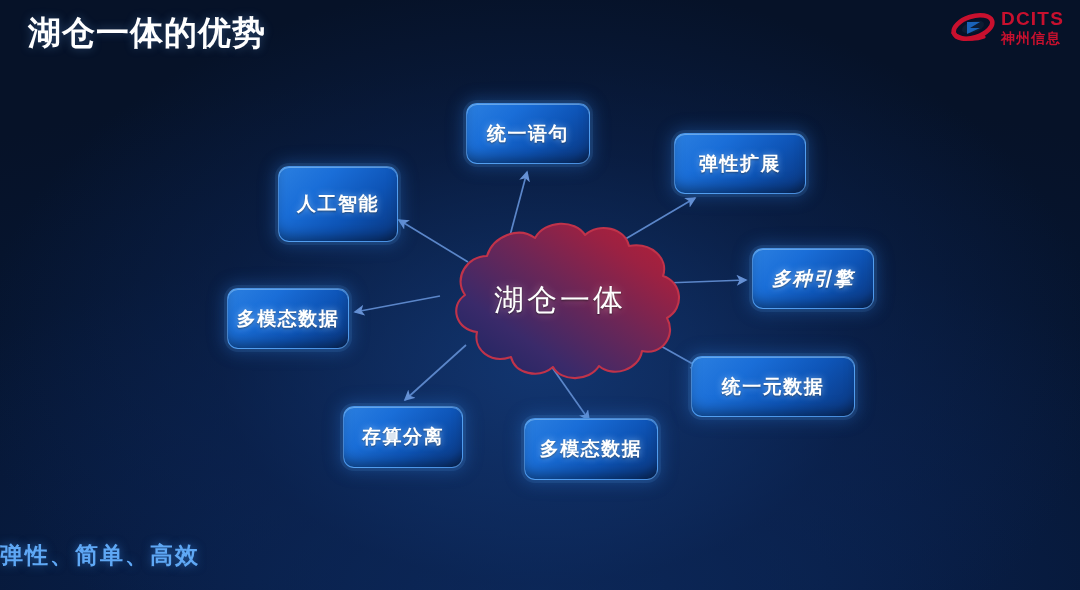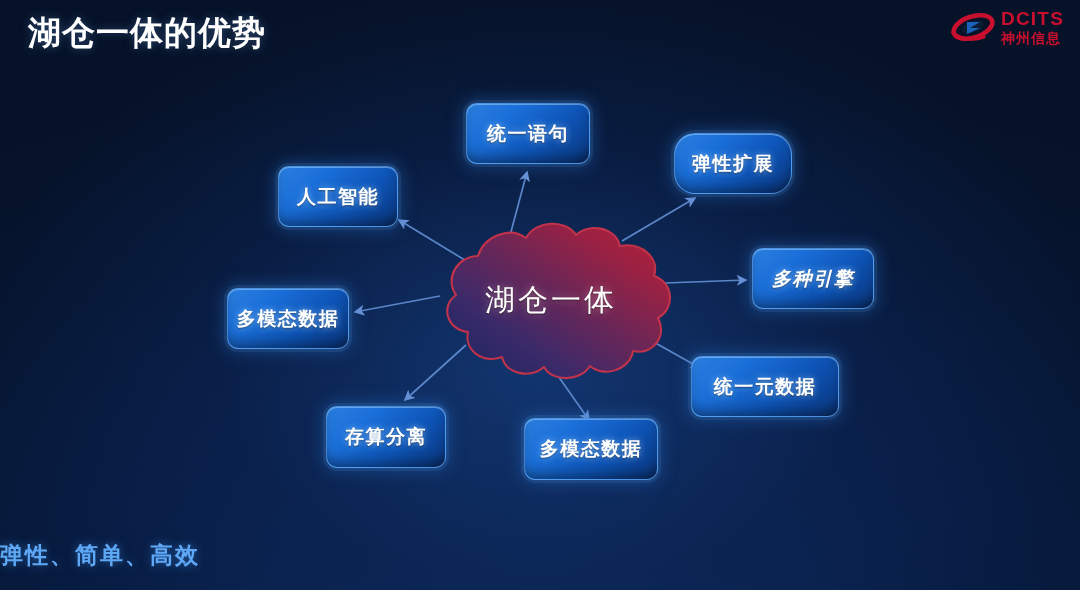--- a/index.html
+++ b/index.html
@@ -70,21 +70,21 @@
     position: absolute;
     left: 0; top: 0;
     width: 1080px;
     height: 590px;
     pointer-events: none;
   }
 
   
   #cloud-node {
     position: absolute;
-    left: 414px;
+    left: 423px;
     top: 218px;
     width: 268px;
     height: 165px;
     text-align: center;
   }
   #cloud-node svg { display: block; width: 268px; height: 165px; }
   #cloud-label {
     position: absolute;
     left: 0; top: 0;
     width: 268px; height: 165px;
@@ -203,36 +203,36 @@
         C 30 60, 44 38, 64 38
         Z" fill="url(#cloudGrad)" stroke="#c0334a" stroke-width="2.1" stroke-linejoin="round"></path>
     </svg>
     <div id="cloud-label">湖仓一体</div>
   </div>
 
   <div id="leaf-container">
       <div class="leaf" style="left: 466px; top: 103px; width: 124px; height: 61px;">
         <span>统一语句</span>
       </div>
-      <div class="leaf" style="left: 674px; top: 133px; width: 118px; height: 61px; border-radius: 21px;">
+      <div class="leaf" style="left: 674px; top: 133px; width: 132px; height: 61px;">
         <span>弹性扩展</span>
       </div>
-      <div class="leaf" style="left: 278px; top: 166px; width: 120px; height: 61px;">
+      <div class="leaf" style="left: 278px; top: 166px; width: 120px; height: 76px;">
         <span>人工智能</span>
       </div>
       <div class="leaf" style="left: 752px; top: 248px; width: 122px; height: 61px; font-style: italic;">
         <span>多种引擎</span>
       </div>
       <div class="leaf" style="left: 227px; top: 288px; width: 122px; height: 61px;">
         <span>多模态数据</span>
       </div>
-      <div class="leaf" style="left: 691px; top: 356px; width: 148px; height: 61px; align-items: center;">
+      <div class="leaf" style="left: 691px; top: 356px; width: 164px; height: 61px; align-items: center;">
         <span>统一元数据</span>
       </div>
-      <div class="leaf" style="left: 326px; top: 406px; width: 120px; height: 62px;">
+      <div class="leaf" style="left: 343px; top: 406px; width: 120px; height: 62px;">
         <span>存算分离</span>
       </div>
       <div class="leaf" style="left: 524px; top: 418px; width: 134px; height: 62px;">
         <span>多模态数据</span>
       </div>
     </div>
 
   <div id="footer-tagline">弹性、简单、高效</div>
 
 </div>

